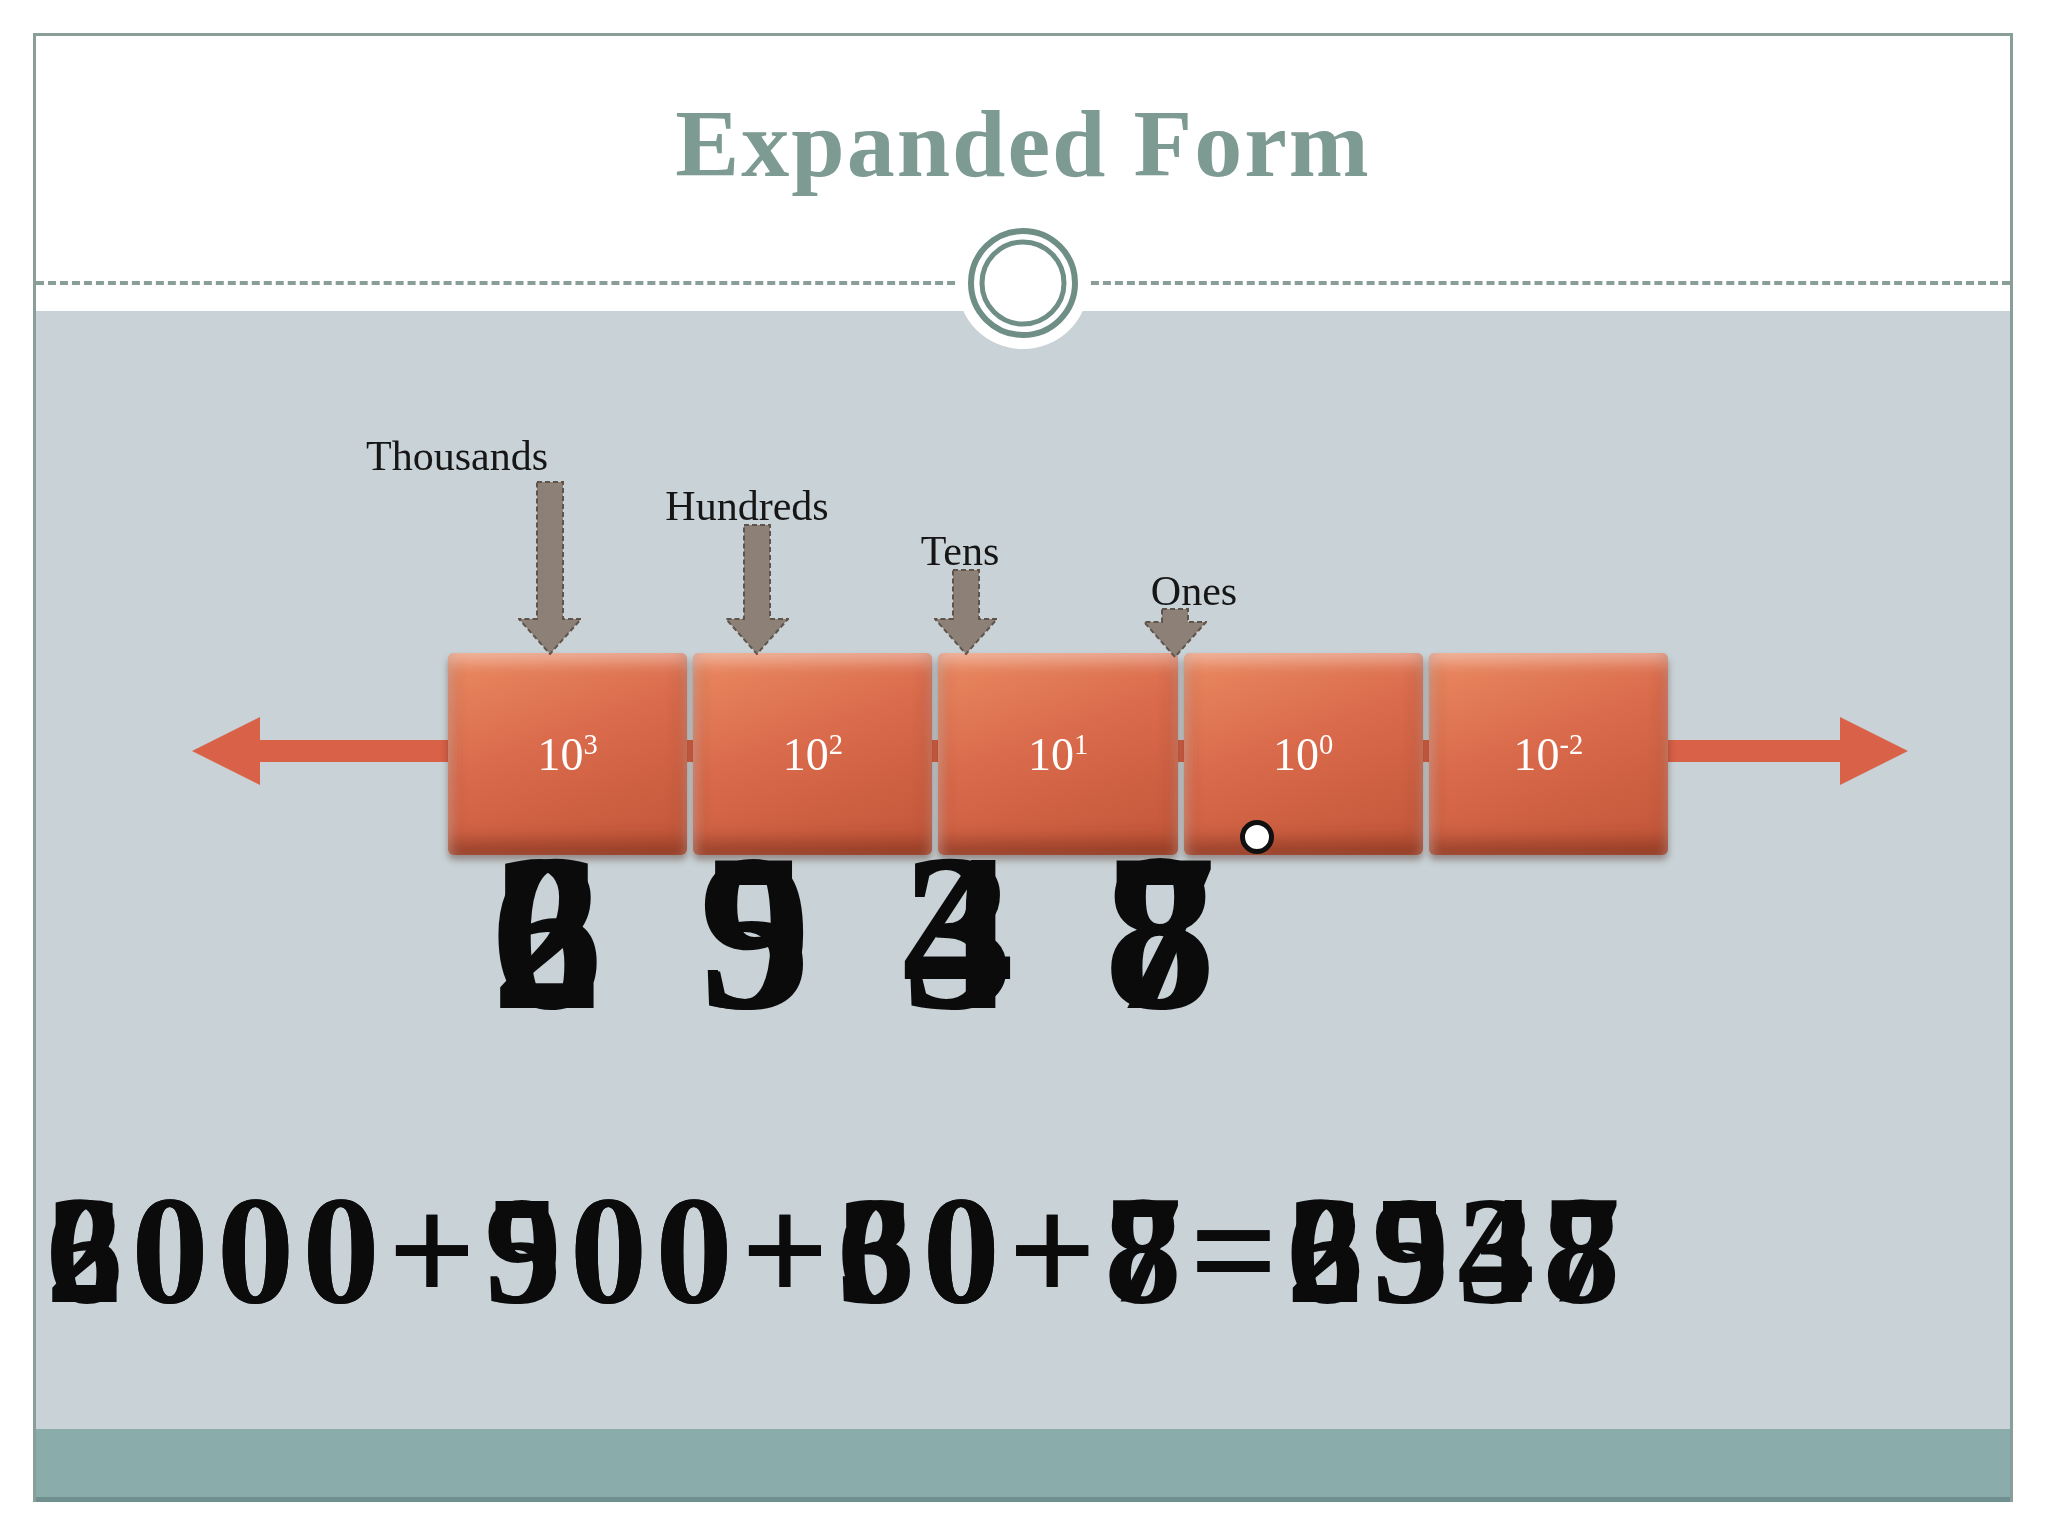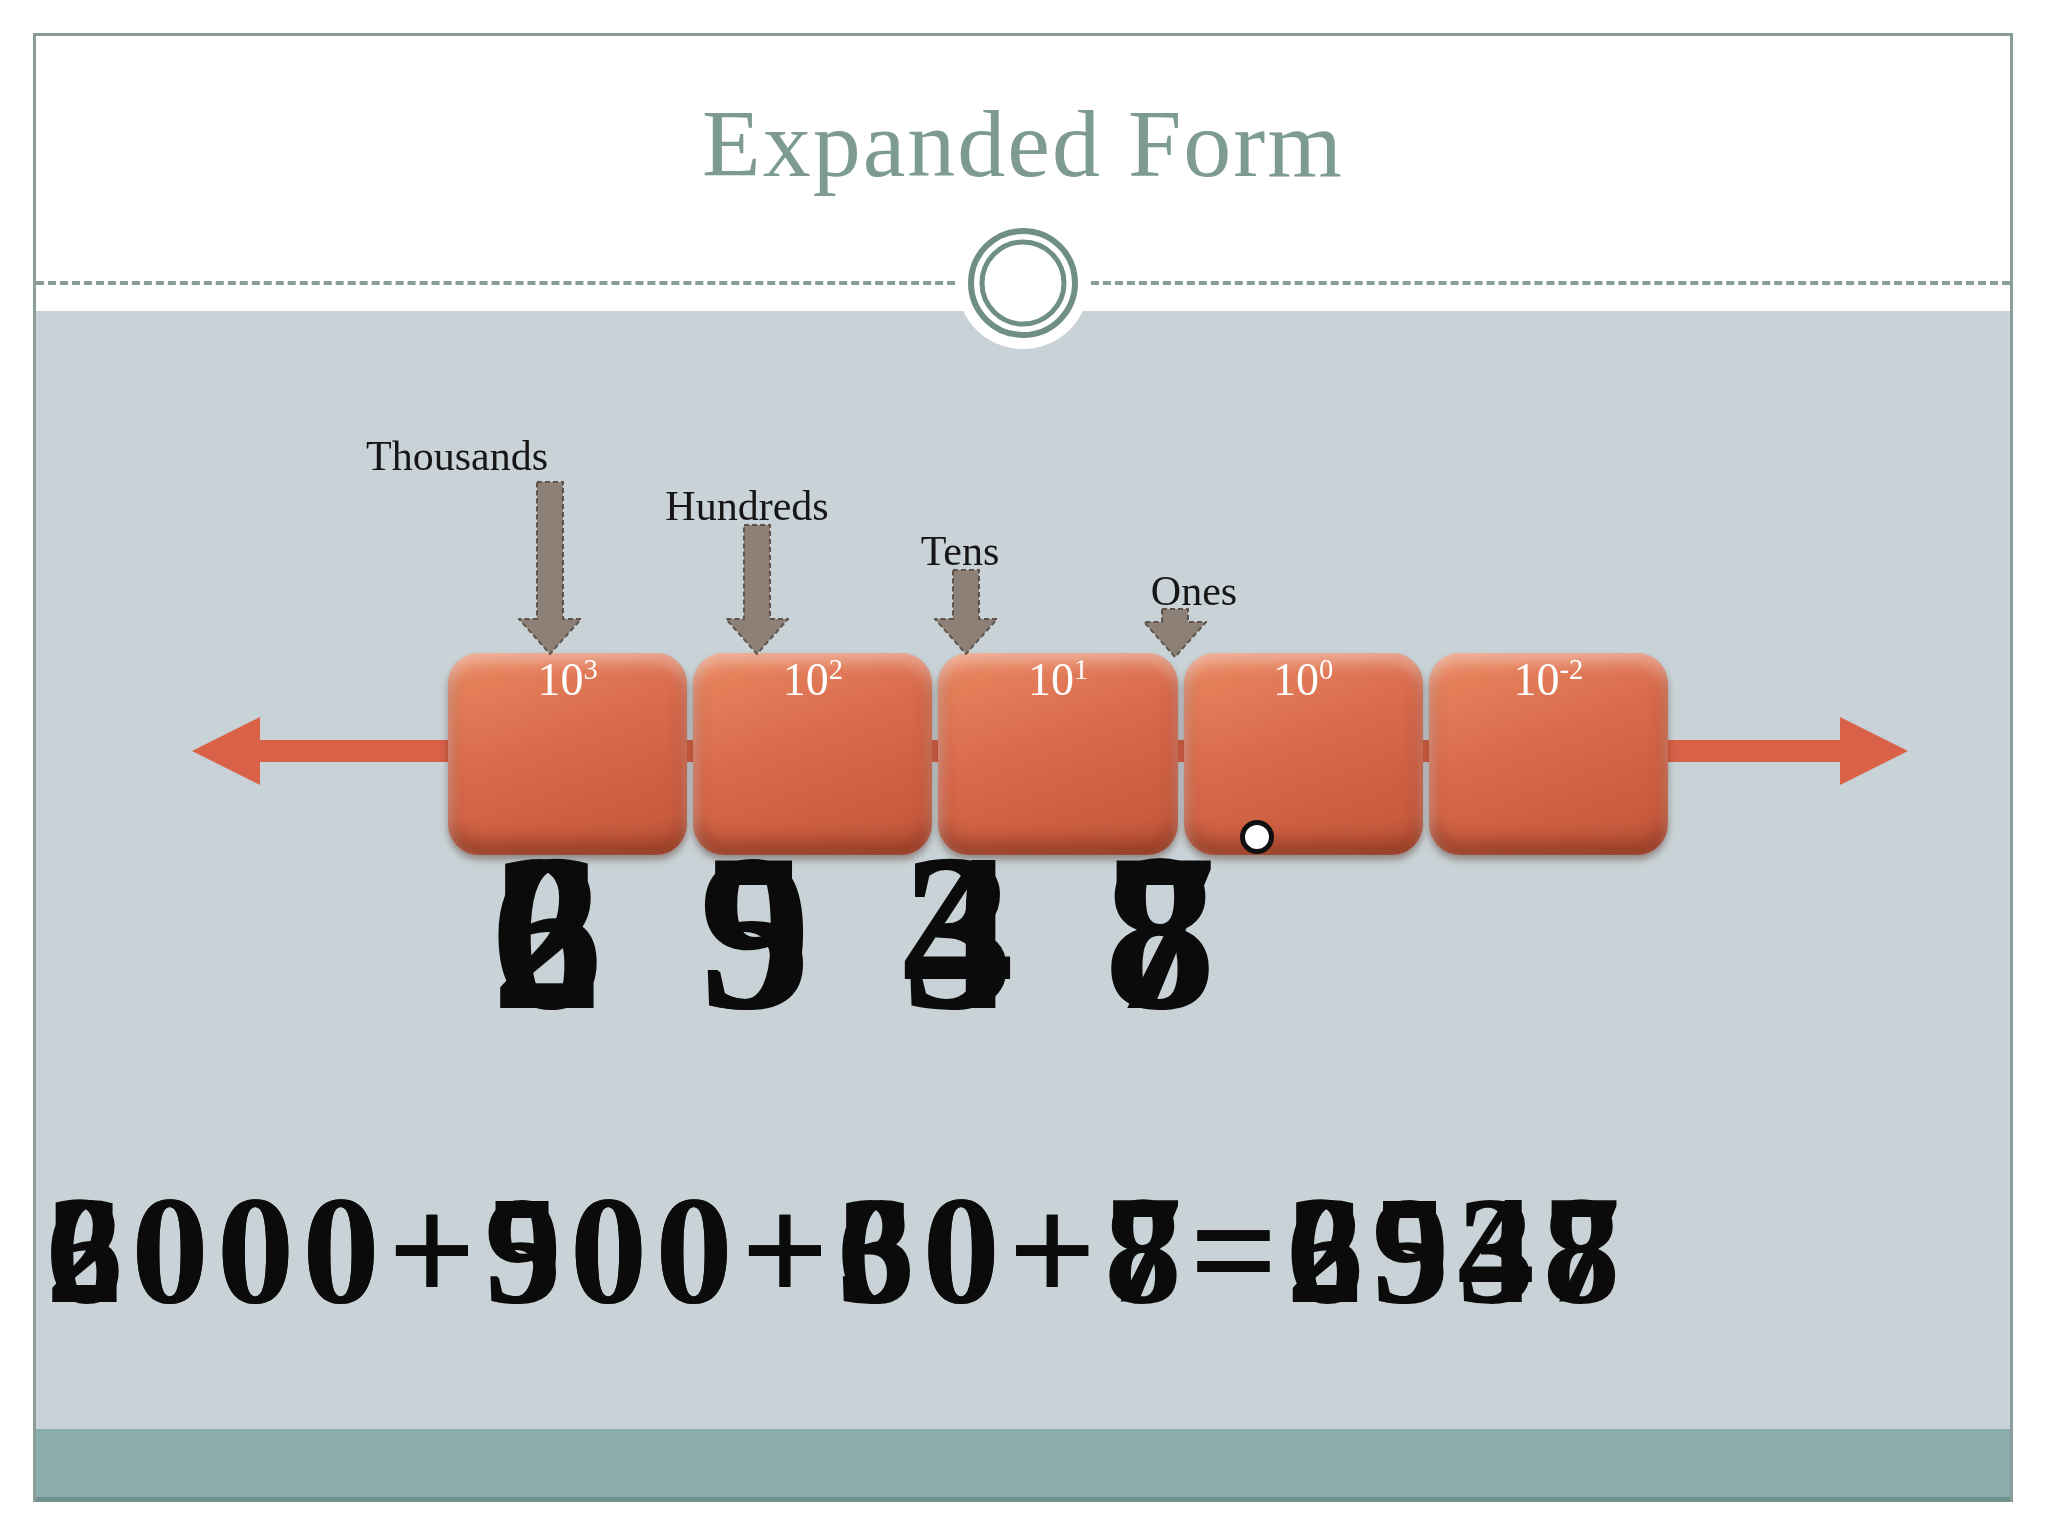--- a/index.html
+++ b/index.html
@@ -9,35 +9,35 @@
   .frame{position:absolute;left:33px;top:33px;width:1980px;height:1469px;
          box-sizing:border-box;border:3px solid #8a9e99;background:#ffffff;}
   .content-bg{position:absolute;left:36px;top:311px;width:1974px;height:1118px;background:#c9d3d7;}
   .footer-bar{position:absolute;left:36px;top:1429px;width:1974px;height:73px;background:#8aacab;
               box-shadow:inset 0 -5px 0 #70908f;}
   .divider{position:absolute;left:36px;top:281px;width:1974px;height:0;
            border-top:4px dashed #8a9e99;}
   .bump{position:absolute;left:957px;top:217px;width:132px;height:132px;background:#ffffff;border-radius:50%;}
   .rings{position:absolute;left:953px;top:213px;}
   .title{position:absolute;left:36px;top:88px;width:1974px;margin:0;text-align:center;
-         font-size:96px;font-weight:400;color:#7d9b93;letter-spacing:2px;}
+         font-size:96px;font-weight:700;color:#7d9b93;letter-spacing:2px;}
   
   .pv-label{position:absolute;transform:translateX(-50%);font-size:42px;color:#161616;white-space:nowrap;}
   .pv-arrow{position:absolute;}
   
   .h-shaft{position:absolute;left:250px;top:740px;width:1600px;height:22px;background:#d86147;}
   .h-head-left{position:absolute;left:192px;top:717px;width:0;height:0;
                border-top:34px solid transparent;border-bottom:34px solid transparent;
                border-right:68px solid #d86147;}
   .h-head-right{position:absolute;left:1840px;top:717px;width:0;height:0;
                border-top:34px solid transparent;border-bottom:34px solid transparent;
                border-left:68px solid #d86147;}
   
   .box-row{position:absolute;left:448px;top:653px;width:1220px;height:202px;display:flex;gap:6px;}
-  .pbox{flex:1;border-radius:31px;display:flex;justify-content:center;
+  .pbox{flex:1;border-radius:6px;display:flex;align-items:center;justify-content:center;
         background:linear-gradient(160deg,#ea8a62 0%,#d96a4b 45%,#c25538 100%);
         box-shadow:inset 0 10px 14px rgba(255,255,255,.35),
                    inset 0 -14px 18px rgba(92,32,16,.45),
                    inset 6px 0 10px rgba(255,255,255,.12),
                    0 5px 7px rgba(70,30,20,.40);
         color:#ffffff;font-size:46px;}
   .pbox sup{font-size:0.62em;line-height:0;}
   
   .decimal-dot{position:absolute;left:1240px;top:820px;width:34px;height:34px;box-sizing:border-box;
                background:#ffffff;border:5px solid #101010;border-radius:50%;}

